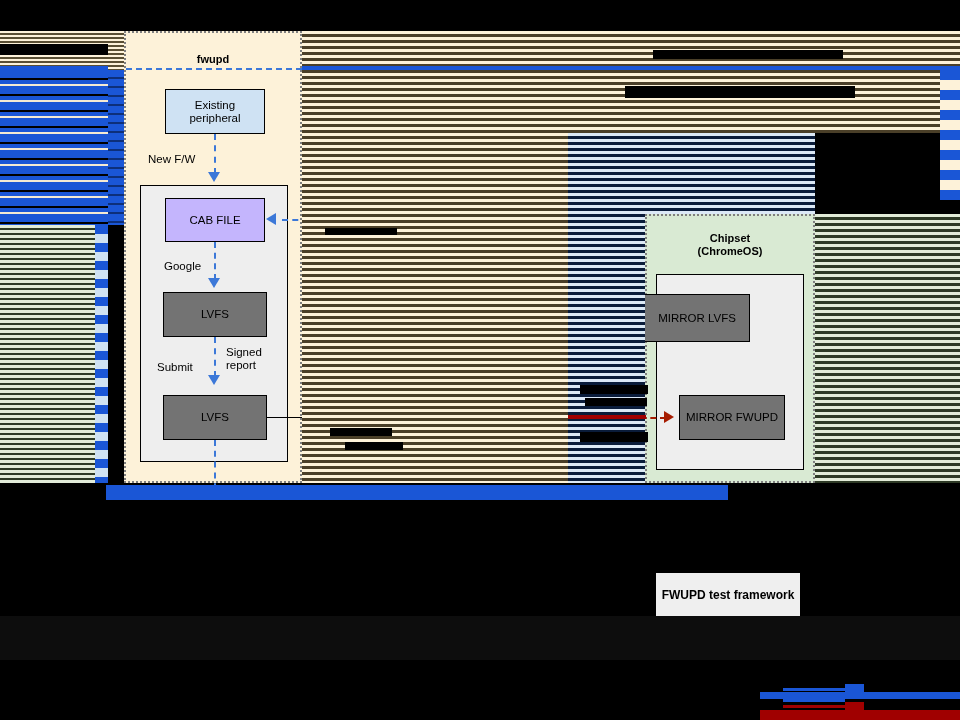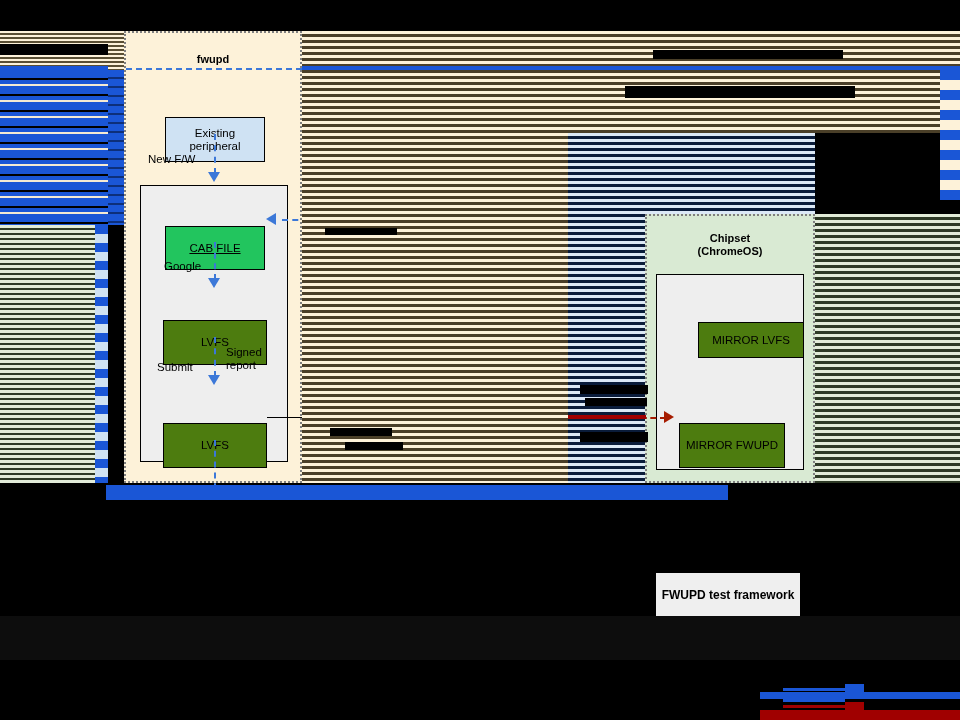--- a/index.html
+++ b/index.html
@@ -7,24 +7,24 @@
   #stage{position:relative;width:960px;height:720px;background:#000;overflow:hidden;}
 
   
   #diagram{position:absolute;left:0;top:0;width:960px;height:720px;background:#000;}
 
   .swim{position:absolute;box-sizing:border-box;border:2px dotted #7f7f7f;}
   .swim-title{position:absolute;left:0;right:0;text-align:center;font-weight:bold;font-size:11px;color:#000;line-height:13px;}
 
   .innerbox{position:absolute;box-sizing:border-box;background:#eeeeee;border:1.4px solid #000;}
 
-  .node{position:absolute;box-sizing:border-box;border:1.4px solid #000;display:flex;align-items:center;justify-content:center;text-align:center;font-size:11.5px;color:#000;line-height:13px;margin-top:28px;}
+  .node{position:absolute;box-sizing:border-box;border:1.4px solid #000;display:flex;align-items:center;justify-content:center;text-align:center;font-size:11.5px;color:#000;line-height:13px;}
   .n-blue{background:#cfe2f3;}
-  .n-pink{background:#22c55e;text-decoration:underline;}
-  .n-green{background:#4d7c0f;}
+  .n-pink{background:#c4b5fd;}
+  .n-green{background:#737373;}
 
   .lbl{position:absolute;font-size:11.5px;color:#000;line-height:13px;white-space:pre-line;}
   .lbl-sm{position:absolute;font-size:9px;color:#000;line-height:11px;text-align:center;white-space:pre-line;}
 
   
   .vdash{position:absolute;width:0;border-left:2.5px dashed #3c78d8;}
   .vdash-r{position:absolute;width:0;border-left:2.5px dashed #a61c00;}
   .hdash{position:absolute;height:0;border-top:2.5px dashed #3c78d8;}
   .hdash-r{position:absolute;height:0;border-top:2.5px dashed #a61c00;}
   .hline{position:absolute;height:0;border-top:1.6px solid #000;}
@@ -126,21 +126,21 @@
     <div class="hline" style="left:267px;top:417px;width:152px;"></div>
     <div class="arw arw-right-k" style="left:418px;top:411px;"></div>
 
     <div class="swim" style="left:645px;top:214px;width:170px;height:269px;background:#d9ead3;">
       <div class="swim-title" style="top:16px;white-space:pre-line;">Chipset
 (ChromeOS)</div>
     </div>
 
     <div class="innerbox" style="left:656px;top:274px;width:148px;height:196px;"></div>
 
-    <div class="node n-green" style="left:698px;top:294px;width:106px;height:36px;">
+    <div class="node n-green" style="left:644px;top:294px;width:106px;height:48px;">
       <span>MIRROR LVFS</span>
     </div>
 
     <div class="node n-green" style="left:679px;top:395px;width:106px;height:45px;">
       <span>MIRROR FWUPD</span>
     </div>
 
     <div class="hdash-r" style="left:534px;top:417px;width:132px;"></div>
     <div class="arw arw-right-r" style="left:664px;top:411px;"></div>
 

